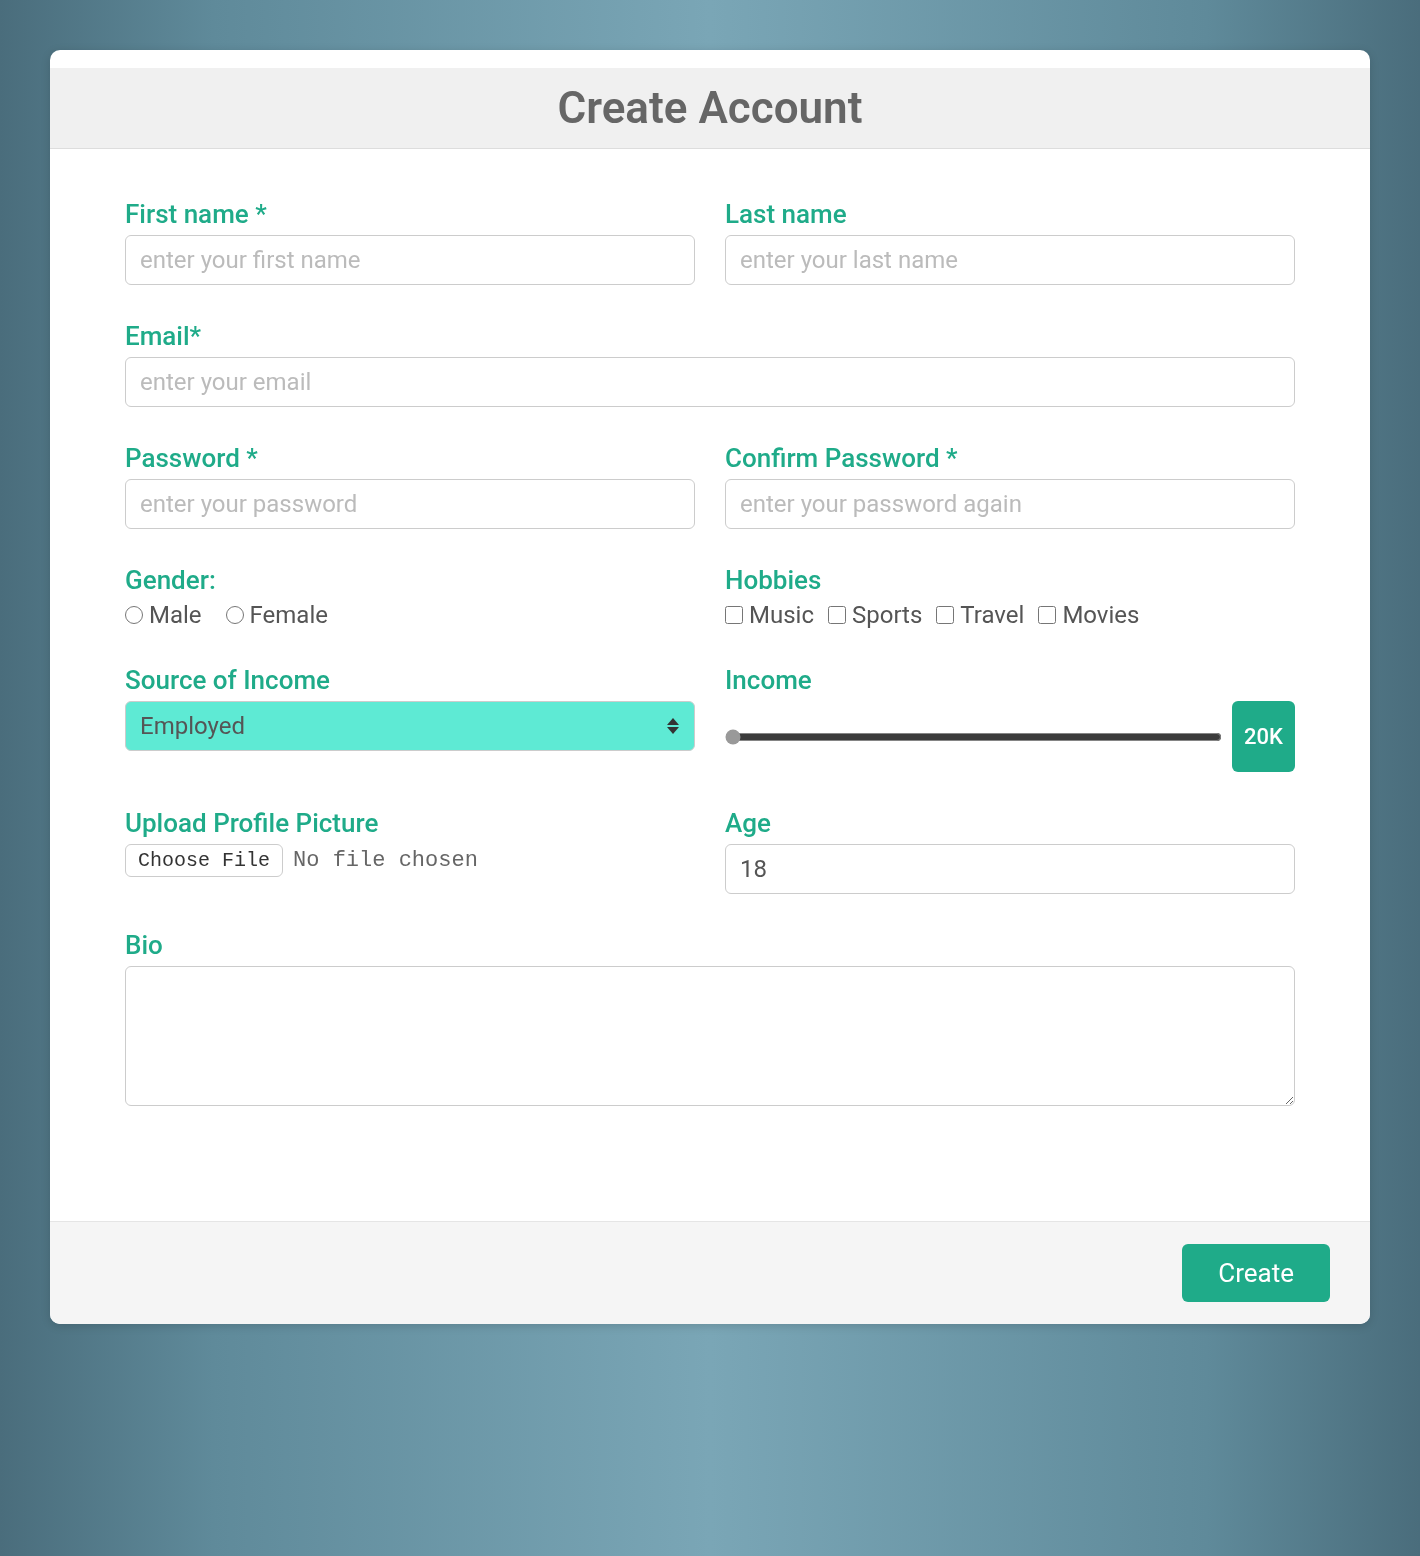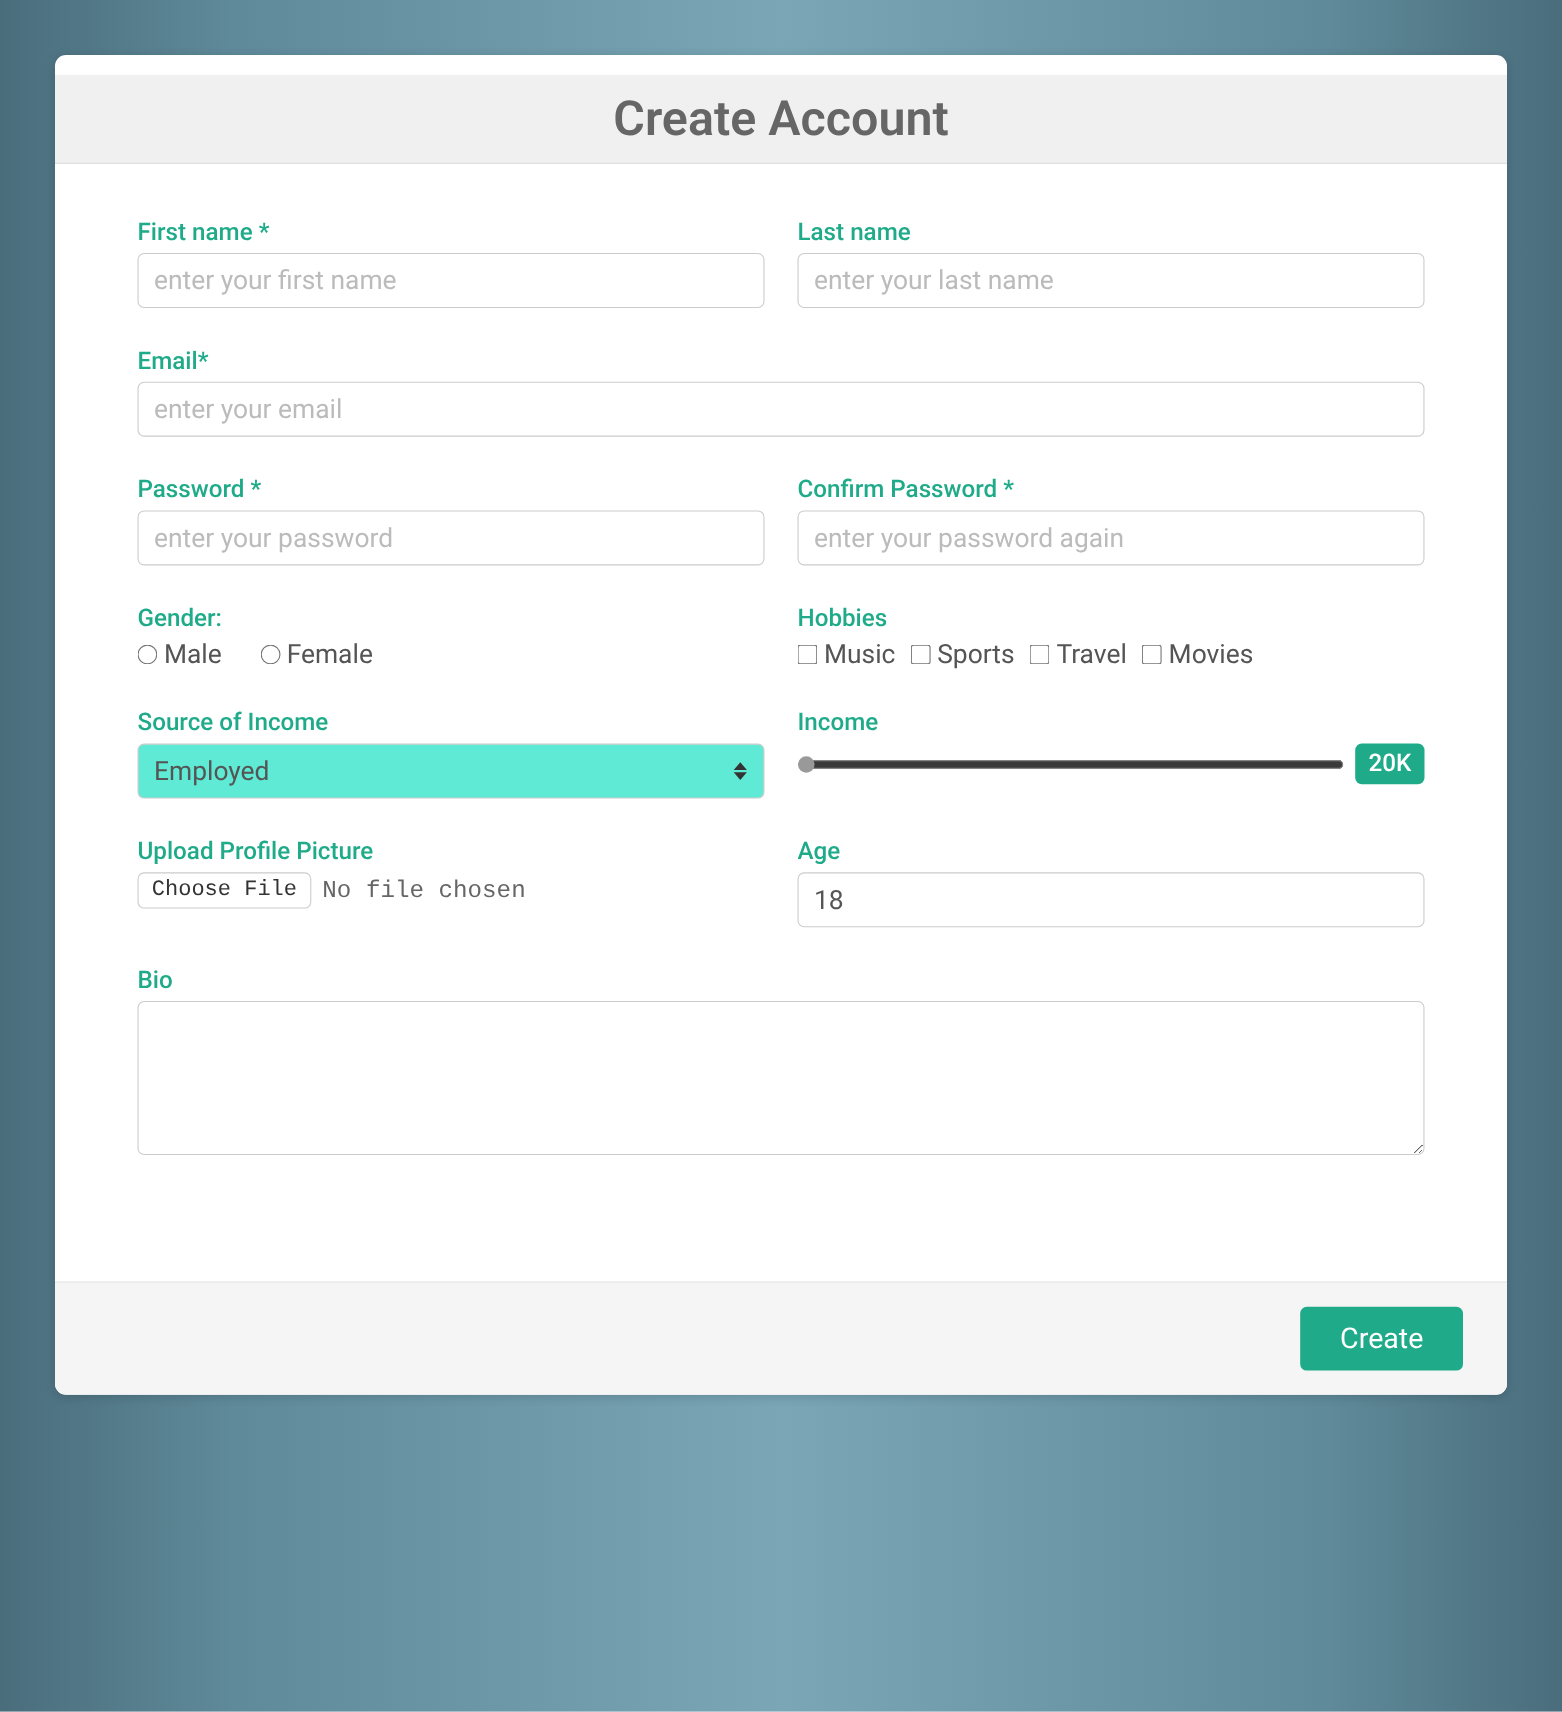--- a/index.html
+++ b/index.html
@@ -38,21 +38,21 @@
       margin-bottom: 36px;
     }
     .form-group {
       flex: 1;
       display: flex;
       flex-direction: column;
     }
     .form-group.full { flex: 1 1 100%; }
     label {
       color: #1fab89;
-      font-size: 22px;
+      font-size: 26px;
       font-weight: 500;
       margin-bottom: 6px;
     }
     input[type="text"],
     input[type="email"],
     input[type="password"],
     input[type="number"],
     select,
     textarea {
       width: 100%;
@@ -98,21 +98,21 @@
     }
     .select-caret .down {
       width: 0; height: 0;
       border-left: 6px solid transparent;
       border-right: 6px solid transparent;
       border-top: 7px solid #333;
     }
     .radio-row, .check-row {
       display: flex;
       align-items: center;
-      gap: 35px;
+      gap: 24px;
       font-size: 24px;
       color: #555;
     }
     .radio-item, .check-item {
       display: flex;
       align-items: center;
       gap: 6px;
     }
     input[type="radio"], input[type="checkbox"] {
       width: 18px; height: 18px;
@@ -142,21 +142,21 @@
       align-items: center;
       gap: 10px;
     }
     input[type="range"] {
       flex: 1;
       accent-color: #999;
     }
     .badge {
       background: #1fab89;
       color: #fff;
-      padding: 6px 12px;
+      padding: 23px 12px;
       border-radius: 6px;
       font-size: 22px;
       font-weight: 500;
     }
     textarea {
       resize: both;
       min-height: 140px;
     }
     .card-footer {
       background: #f5f5f5;

